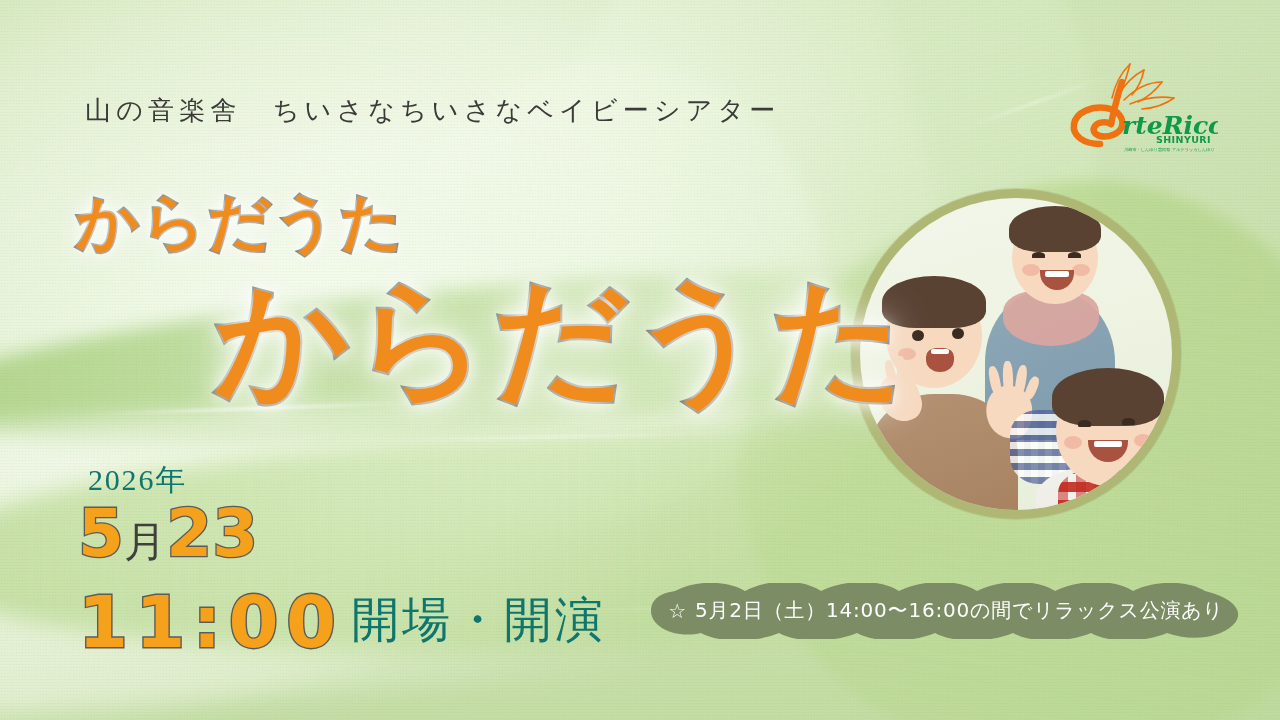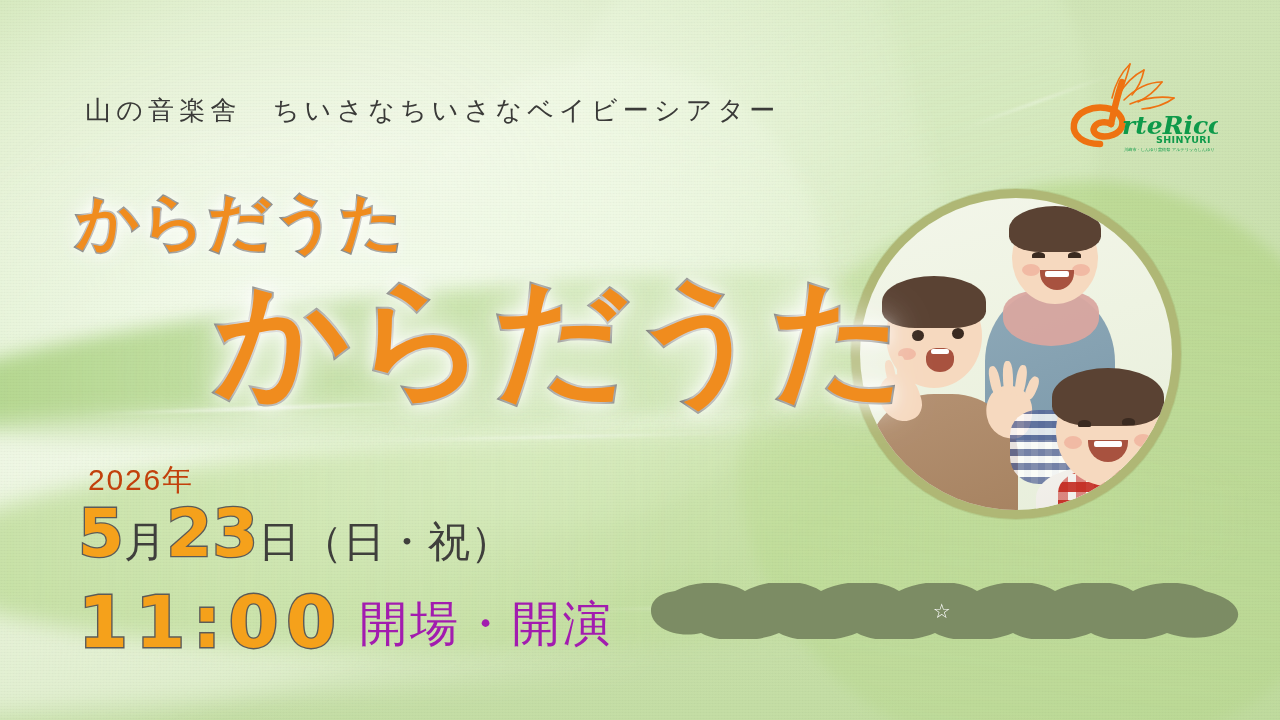--- a/index.html
+++ b/index.html
@@ -230,24 +230,24 @@
   .mouth{ position:absolute; background:#a8523f; border-radius:0 0 60px 60px; }
   .teeth{ position:absolute; background:#fff; border-radius:2px; }
   .body-sh{ position:absolute; border-radius:40% 40% 18% 18%; }
   .hand{ position:absolute; border-radius:48% 52% 40% 60%; background:#f6d9bf; }
   .finger{ position:absolute; border-radius:40%; background:#f6d9bf; }
 
   
   .date-year{
     position:absolute;
     left:88px; top:460px;
-    font-family:Liberation Sans, sans-serif;
+    font-family:Liberation Serif, serif;
     font-size:30px;
     letter-spacing:.06em;
-    color:#c2410c;
+    color:#0f766e;
     z-index:6;
     white-space:pre;
     text-align:right;
   }
   .date-main{
     position:absolute;
     left:78px; top:503px;
     z-index:6;
     display:flex; align-items:baseline;
     white-space:pre;
@@ -263,37 +263,37 @@
   .d-txt{
     font-size:42px;
     color:#3f3f3c;
     letter-spacing:.01em;
   }
 
   .time-row{
     position:absolute;
     left:78px; top:588px;
     z-index:6;
-    display:flex; align-items:flex-end;
+    display:flex; align-items:flex-start;
     white-space:pre;
     font-family:"DejaVu Sans", sans-serif;
   }
   .t-num{
     font-size:72px; font-weight:bold;
     color:#F5A11B;
     -webkit-text-stroke:2.8px #5b5b58;
     paint-order:stroke fill;
     letter-spacing:.10em;
     line-height:.95;
   }
   .t-txt{
     font-size:48px;
-    color:#a21caf;
+    color:#0f766e;
     letter-spacing:.06em;
-    margin-left:16px;
+    margin-left:8px;
   }
 
   
   .banner{
     position:absolute;
     left:645px; top:583px;
     width:602px; height:56px;
     z-index:7;
   }
   .banner svg{ position:absolute; inset:0; width:100%; height:100%; }
@@ -436,21 +436,20 @@
     </div>
   </div>
 
   <div class="date-year">2026年</div>
 
   <div class="date-main">
     <span class="d-num">5</span>
     <span class="d-txt">月</span>
     <span class="d-num">2</span>
     <span class="d-num">3</span>
-    <span class="d-txt">日（日・祝）</span>
   </div>
 
   <div class="time-row">
     <span class="t-num">11:00</span>
     <span class="t-txt">開場・開演</span>
   </div>
 
   <div class="banner">
     <svg viewBox="0 0 602 56" preserveAspectRatio="none" xmlns="http://www.w3.org/2000/svg">
       <path d="M30 8
@@ -466,17 +465,17 @@
                C498 60, 464 60, 446 50
                C422 60, 386 60, 368 50
                C344 60, 308 60, 290 50
                C266 60, 230 60, 212 50
                C188 60, 152 60, 134 50
                C110 60, 74 60, 56 50
                C30 56, 6 44, 6 28
                C6 16, 16 10, 30 8 Z" fill="#7C8C64"></path>
     </svg>
     <div class="banner-text">
-      <span>☆</span><span style="width:8px;display:inline-block"></span>
+      <span>☆</span><span style="width:8px;display:inline-block"></span><span>5月2日（土）14:00〜16:00の間でリラックス公演あり</span>
     </div>
   </div>
 
 </div>
 
 </body></html>

